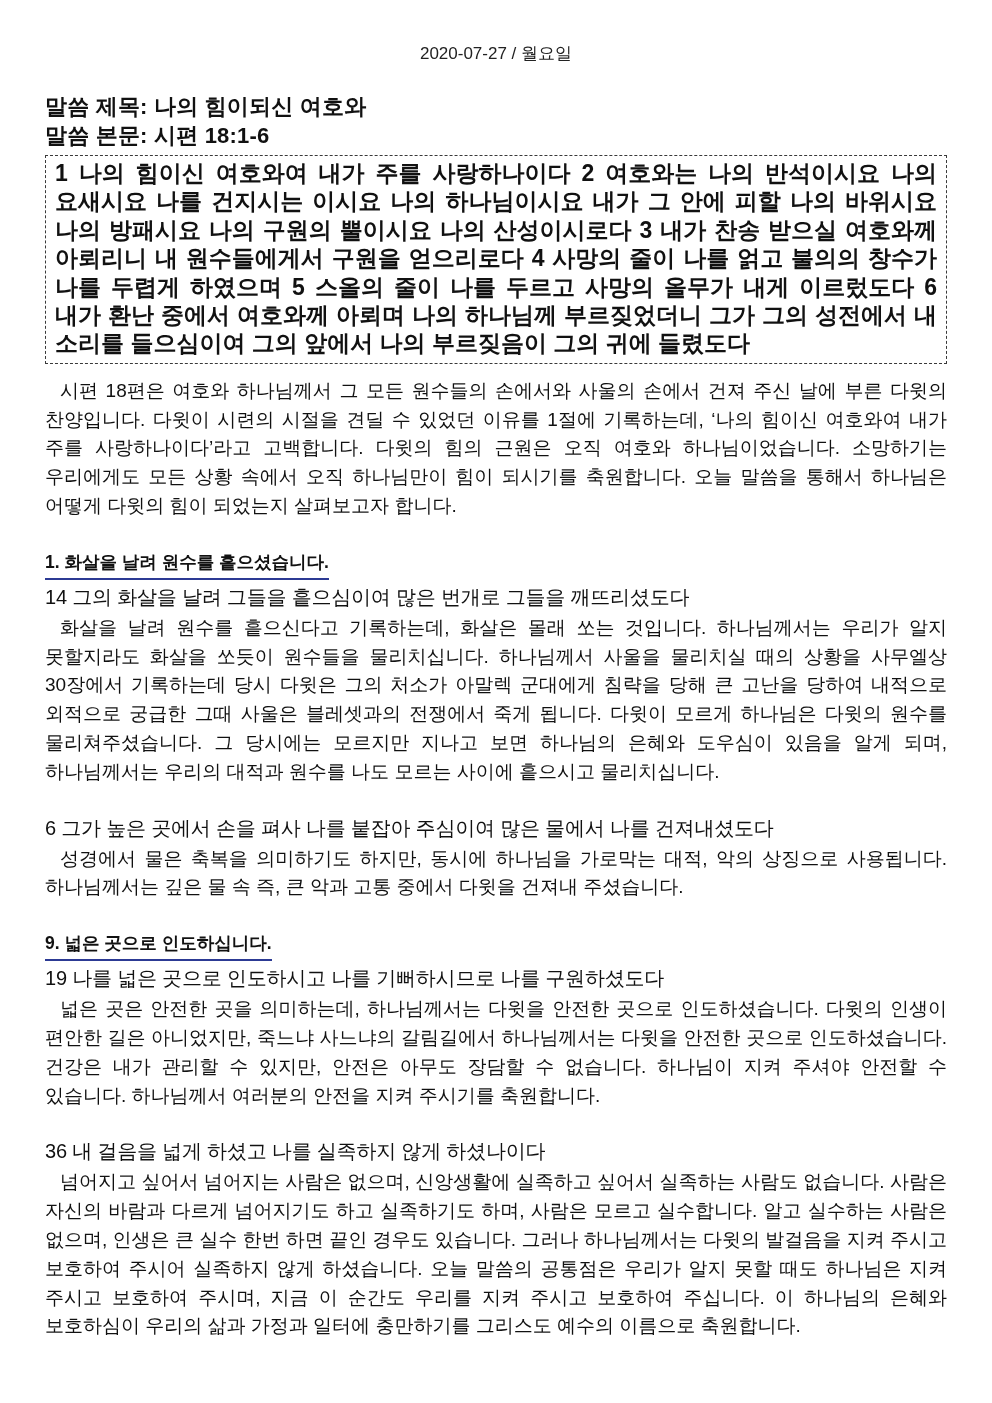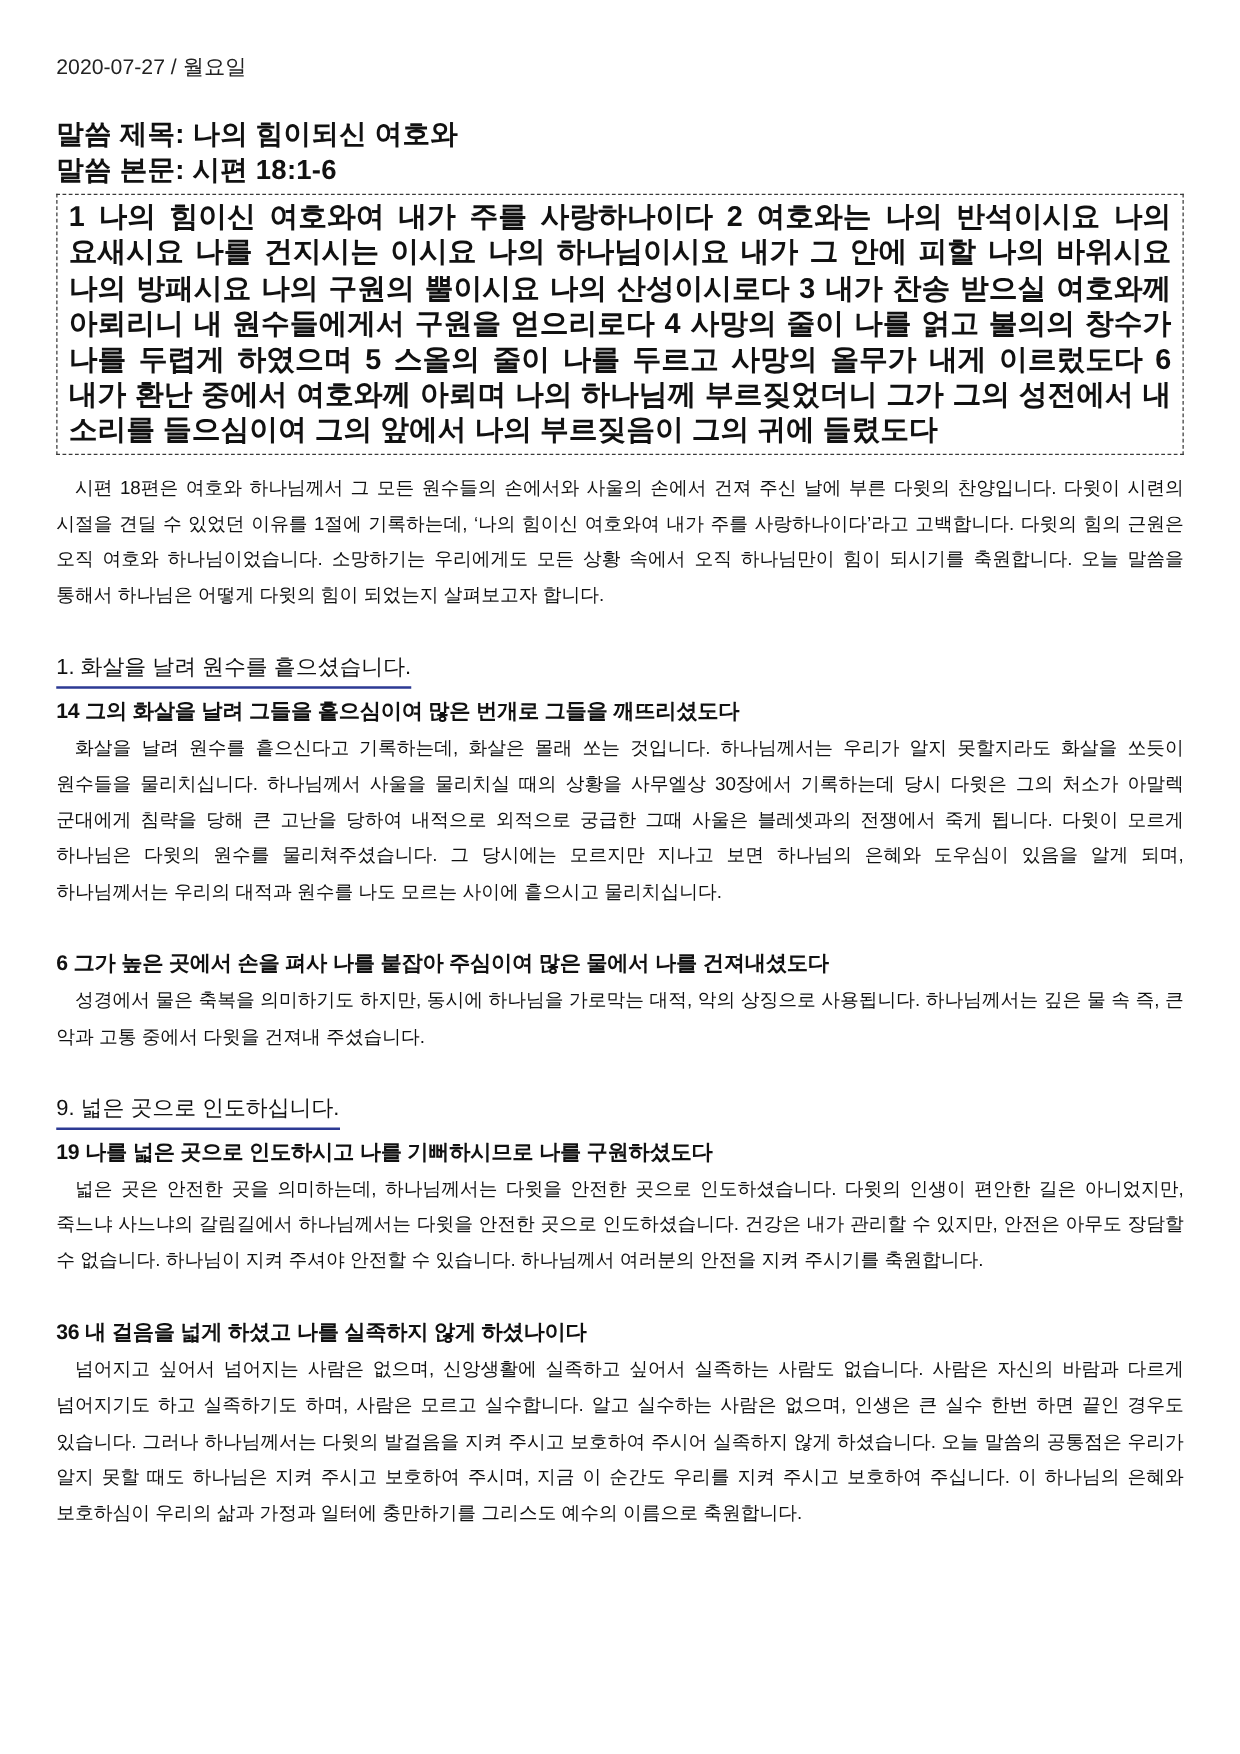--- a/index.html
+++ b/index.html
@@ -6,21 +6,21 @@
   html, body { background: #ffffff; }
   body {
     width: 992px;
     height: 1403px;
     font-family: "Liberation Sans", "DejaVu Sans", sans-serif;
     color: #111111;
     padding: 42px 45px 30px 45px;
     overflow: hidden;
   }
   .date-row {
-    text-align: left;
+    text-align: center;
     font-size: 17px;
     line-height: 24px;
     color: #222222;
     margin-bottom: 26px;
   }
   .meta-line {
     font-weight: bold;
     font-size: 22px;
     line-height: 29px;
     letter-spacing: 0.2px;
@@ -29,41 +29,41 @@
     margin-top: 5px;
     border: 1px dashed #3a3a3a;
     padding: 3px 9px 5px 9px;
     font-weight: bold;
     font-size: 23px;
     line-height: 28.4px;
     text-align: justify;
     word-break: keep-all;
   }
   .para {
-    font-size: 15px;
+    font-size: 19px;
     line-height: 28.8px;
     text-align: justify;
     word-break: keep-all;
     text-indent: 15px;
   }
   .intro { margin-top: 13px; }
   .section { margin-top: 27px; }
   .section-heading {
     font-size: 17.5px;
-    font-weight: normal;
+    font-weight: bold;
     line-height: 29px;
   }
   .section-heading .underlined {
     display: inline-block;
     border-bottom: 2px solid #2c3a94;
     padding-bottom: 1px;
   }
   .section-verse {
-    font-size: 17px;
-    font-weight: bold;
+    font-size: 20px;
+    font-weight: normal;
     line-height: 29px;
     margin-top: 3px;
     letter-spacing: -0.2px;
   }
   .section-body { margin-top: 2px; }
 </style>
 </head>
 <body>
 
 <div class="date-row">2020-07-27 / 월요일</div>

